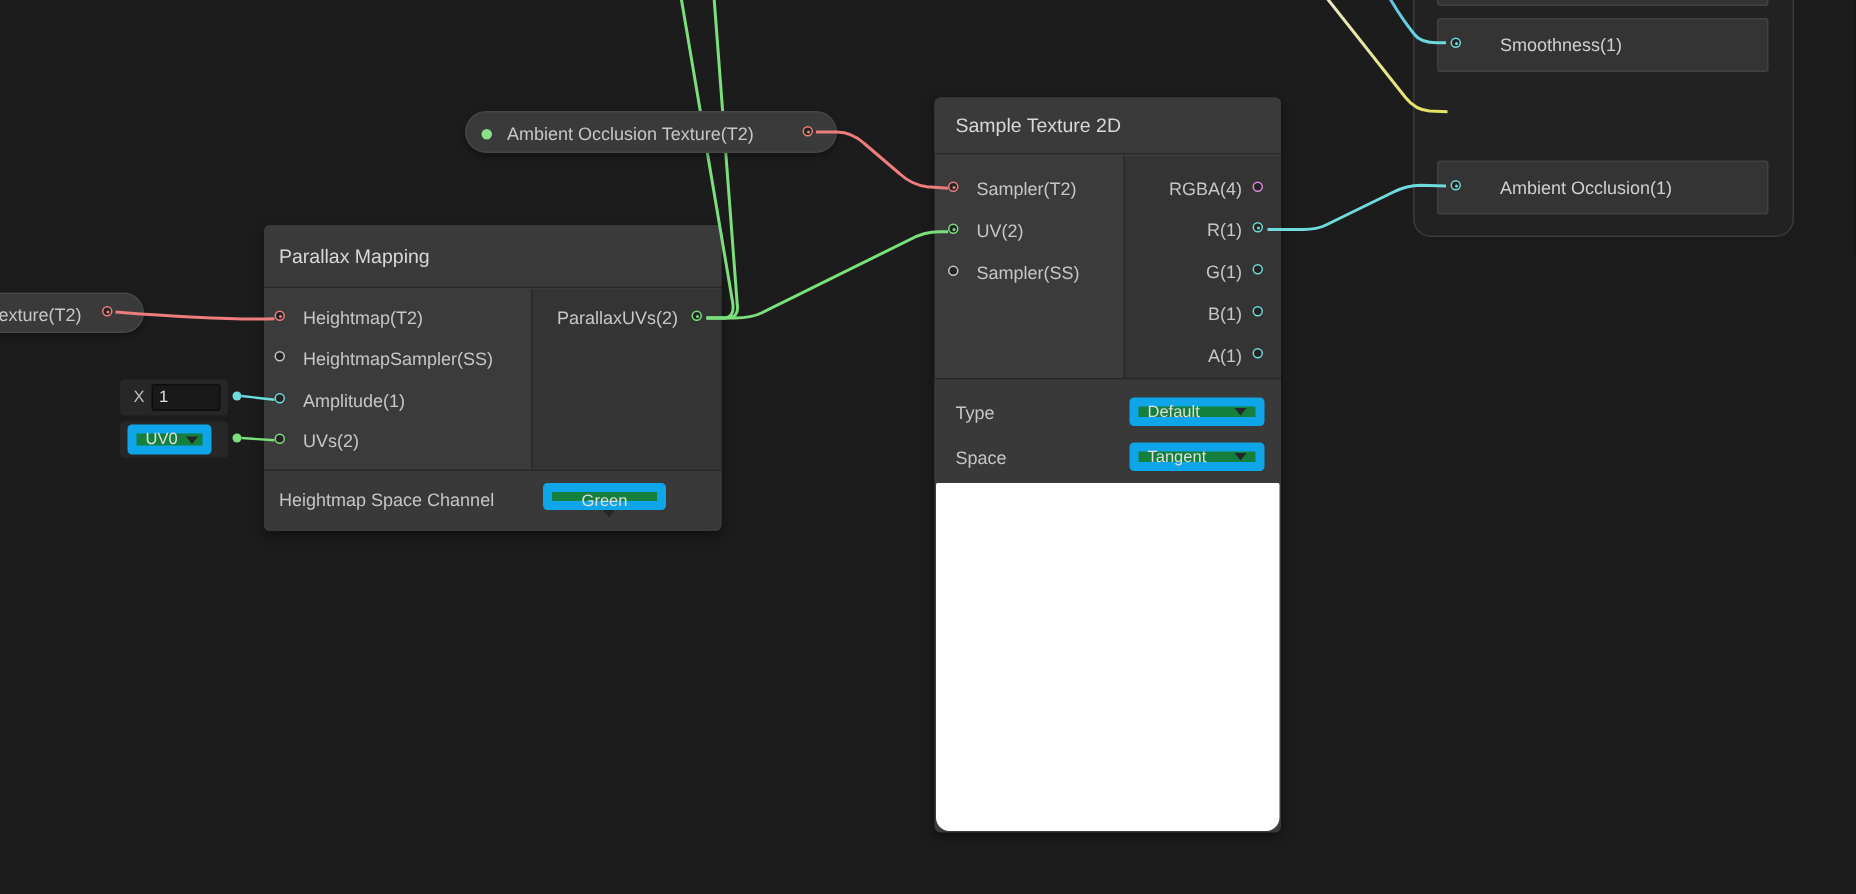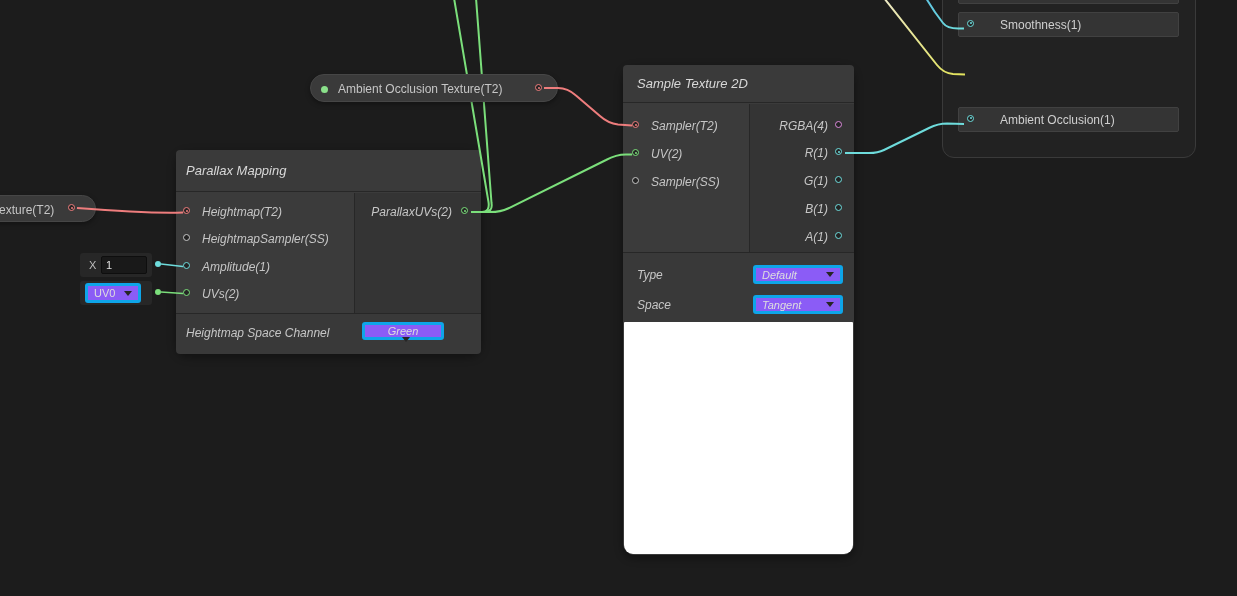--- a/index.html
+++ b/index.html
@@ -17,52 +17,52 @@
     --green:#7bdf7b;
     --cyan:#6edcdc;
     --yellow:#e2e35e;
     --pink:#dd8add;
     --gray:#c6c6c6;
   }
   *{margin:0;padding:0;box-sizing:border-box;}
   body{background:#111;font-family:"Liberation Sans", sans-serif;}
   .canvas{position:relative;width:1237px;height:596px;background:var(--canvas);overflow:hidden;}
 
-  .node{position:absolute;border-radius:12px;box-shadow:0 3px 8px rgba(0,0,0,.4);font-style:italic;}
+  .node{position:absolute;border-radius:4px;box-shadow:0 3px 8px rgba(0,0,0,.4);}
   .node .title{position:absolute;left:0;top:0;right:0;background:var(--node-title);
     color:var(--txt-title);font-size:13px;display:flex;align-items:center;
     border-bottom:1px solid var(--divider);border-radius:4px 4px 0 0;}
   .lbl{position:absolute;color:var(--txt);font-size:12px;white-space:nowrap;line-height:14px;}
 
   .port{position:absolute;width:7px;height:7px;border-radius:50%;background:#242424;}
   .port.filled::after{content:'';position:absolute;inset:1.5px;border-radius:50%;background:inherit;}
   .p-red{border:1.5px solid var(--red);}   .p-red.filled::after{background:var(--red);}
   .p-green{border:1.5px solid var(--green);} .p-green.filled::after{background:var(--green);}
   .p-cyan{border:1.5px solid var(--cyan);} .p-cyan.filled::after{background:var(--cyan);}
   .p-yellow{border:1.5px solid var(--yellow);} .p-yellow.filled::after{background:var(--yellow);}
   .p-pink{border:1.5px solid var(--pink);}
   .p-gray{border:1.5px solid var(--gray);}
   .port.filled{background:#242424;}
 
-  .dd{position:absolute;background:#8b5cf6;border:3px solid #0ea5e9;border-radius:3px;
+  .dd{position:absolute;background:#15803d;border:6px solid #0ea5e9;border-radius:3px;
     color:#dedede;font-size:11px;display:flex;align-items:center;justify-content:space-between;
     padding:0 6px;cursor:default;}
   .dd .arr{width:0;height:0;border-left:4px solid transparent;border-right:4px solid transparent;
     border-top:5px solid #262626;margin-left:6px;flex:none;}
 
   .pill{position:absolute;background:#3a3a3a;border:1px solid #464646;border-radius:14px;
     box-shadow:0 2px 5px rgba(0,0,0,.35);}
   .dot{position:absolute;border-radius:50%;}
 
   svg.wires{position:absolute;left:0;top:0;width:1237px;height:596px;pointer-events:none;}
   svg.wires path{pointer-events:stroke;}
 
   .stack{position:absolute;left:942px;top:-22px;width:254px;height:180px;
     background:#222222;border:1px solid #3a3a3a;border-radius:12px;}
-  .block{position:absolute;left:15px;width:221px;height:25px;background:var(--block-bg);
+  .block{position:absolute;left:15px;width:221px;height:36px;background:var(--block-bg);
     border:1px solid var(--block-border);border-radius:2px;}
   .block .lbl{left:41px;top:50%;transform:translateY(-50%);color:#cfcfcf;font-size:12px;}
   .block .port{left:8px;top:50%;margin-top:-5px;}
 
   .miniwidget{position:absolute;background:#272727;border-radius:3px;}
   .numfield{position:absolute;background:#191919;border:1px solid #0e0e0e;border-radius:2px;
     color:#e0e0e0;font-size:11px;padding:0 0 0 4px;outline:none;width:46px;height:18px;
     font-family:"Liberation Sans", sans-serif;}
   .preview{position:absolute;left:1px;right:1px;bottom:1px;background:#ffffff;
     border-radius:1px 1px 9px 9px;}

